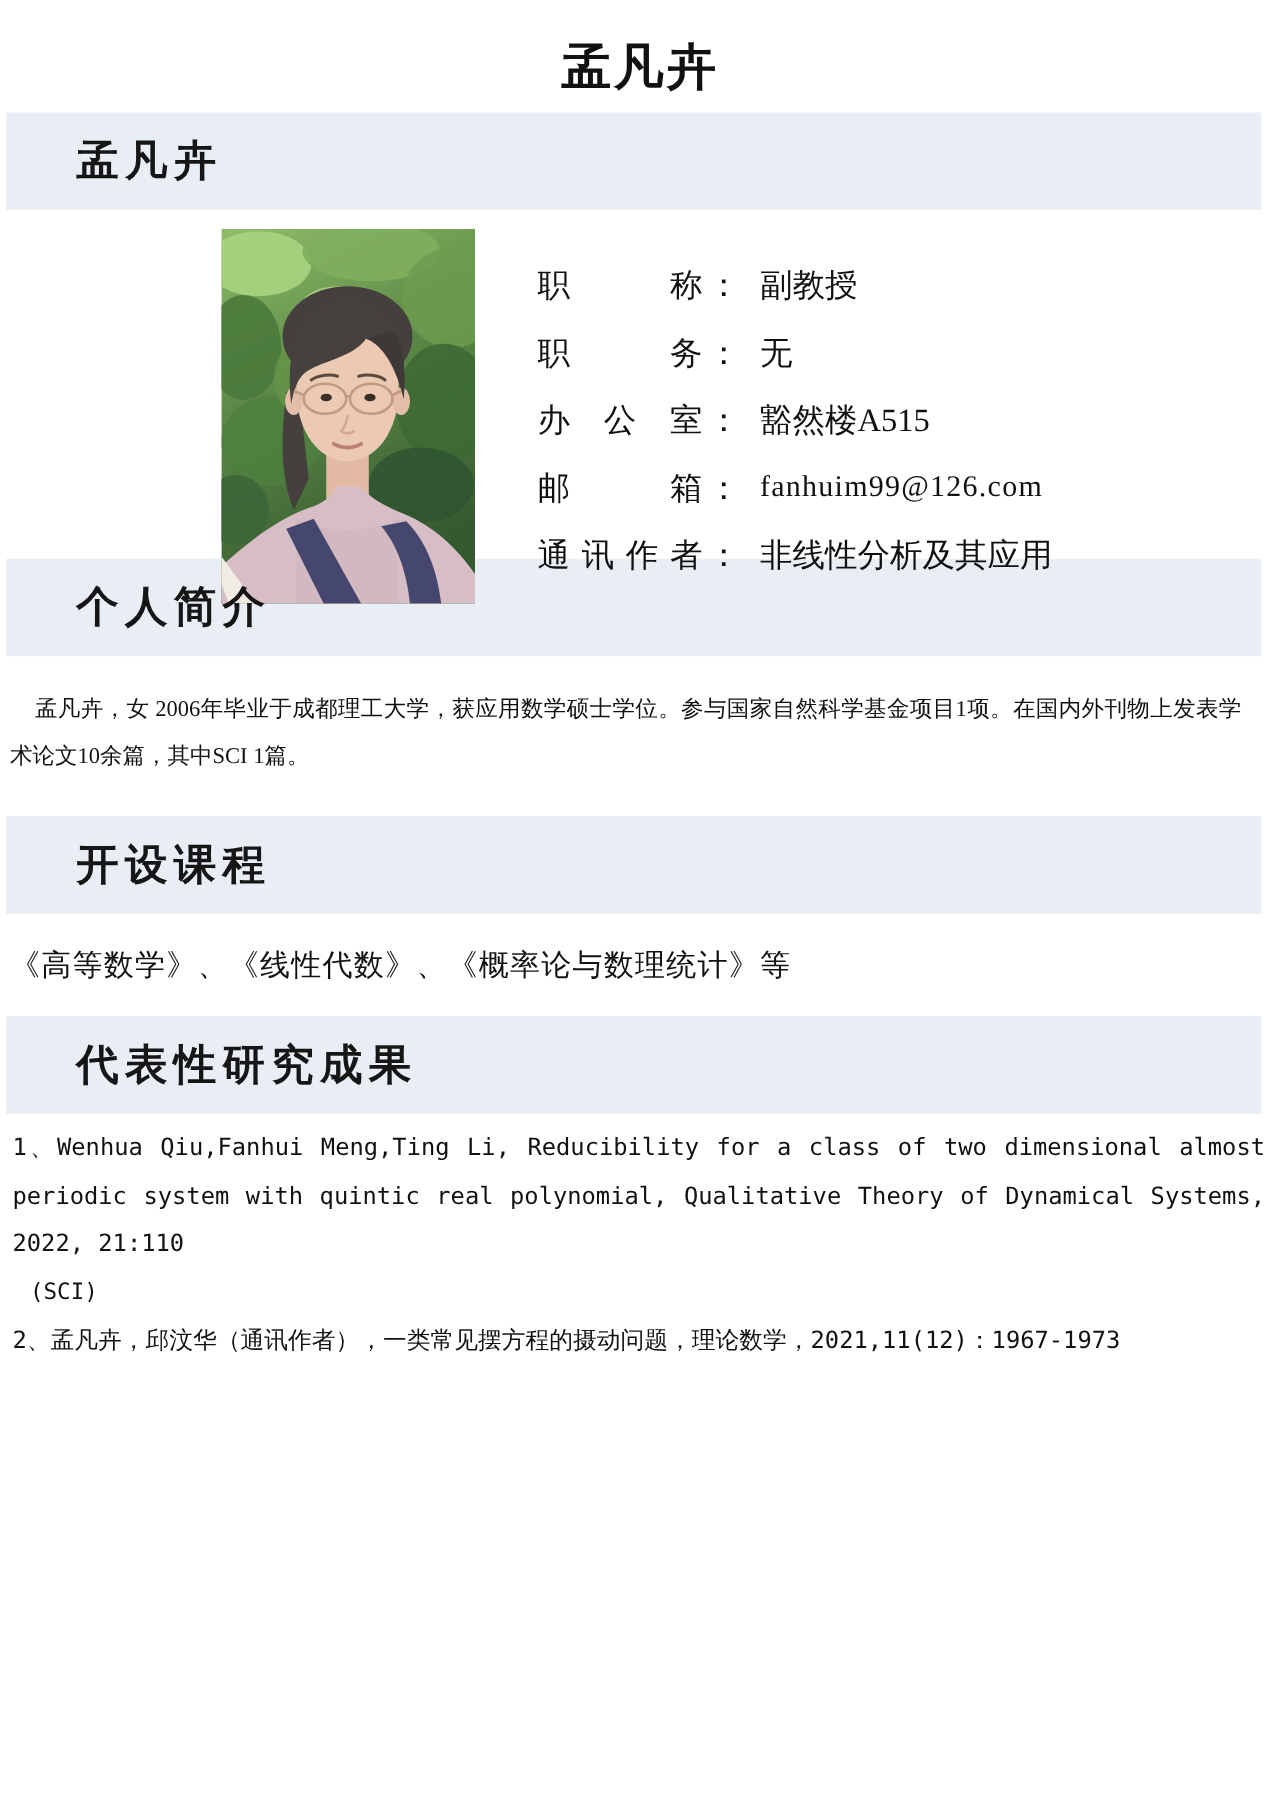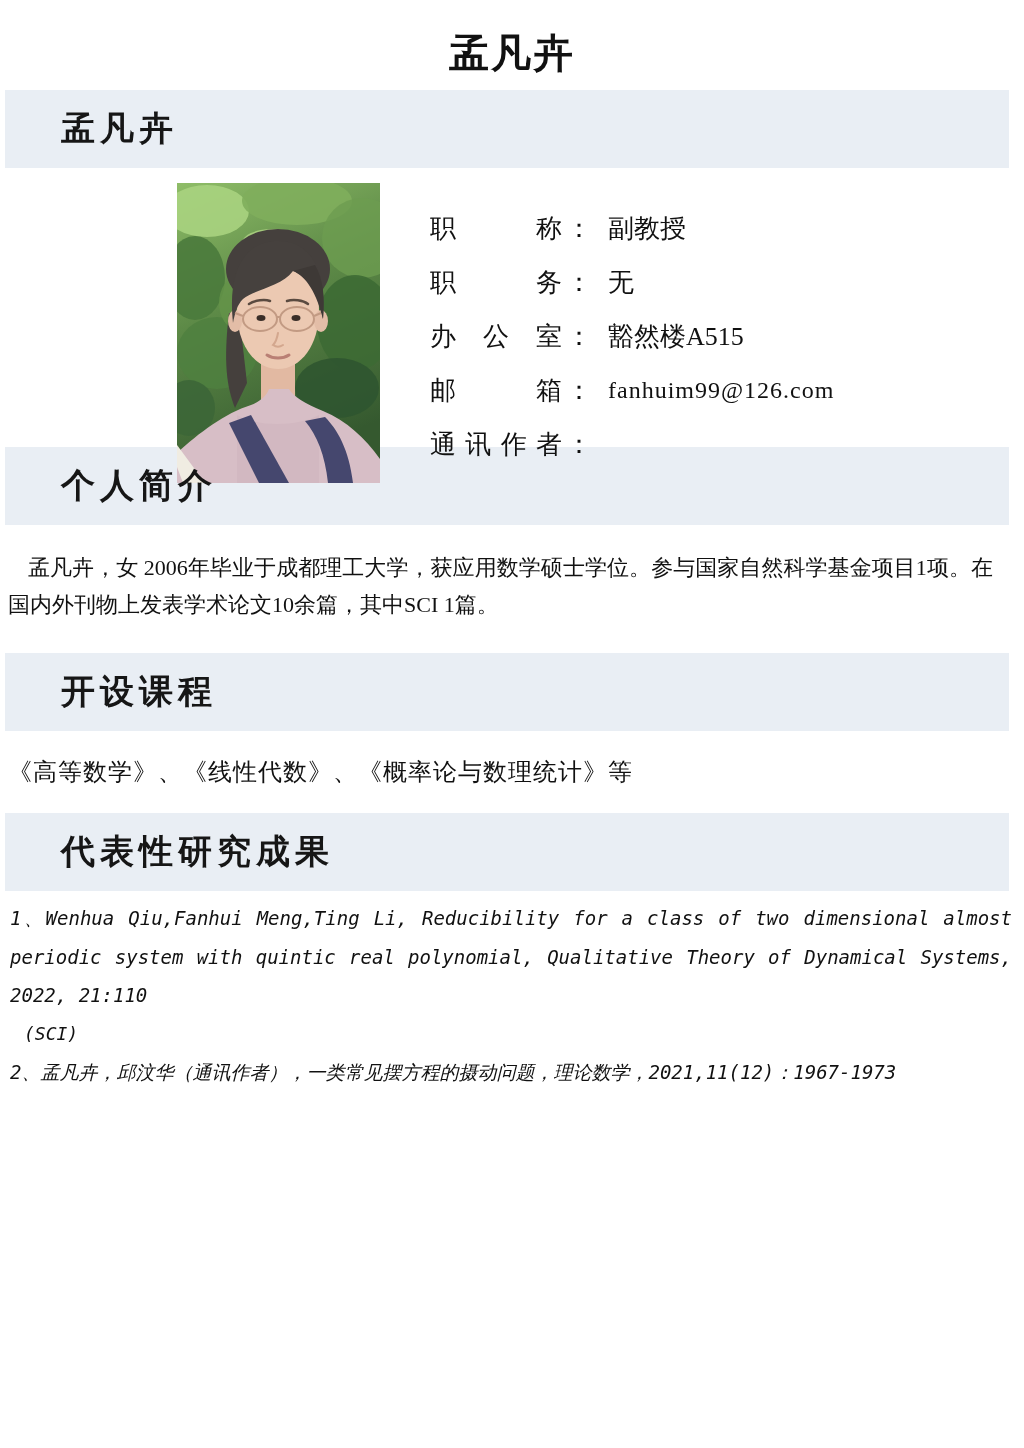--- a/index.html
+++ b/index.html
@@ -40,35 +40,35 @@
   }
   .field-colon { margin-left: 4px; }
   .field-value { margin-left: 16px; }
   .field-value.mono {
     font-family: Liberation Serif, serif;
     font-size: 24px; letter-spacing: 1px;
   }
 
   .bio-text {
     margin: 0; padding: 24px 31px 30px 8px;
-    font-size: 22px; line-height: 37px;
+    font-size: 18px; line-height: 37px;
     text-indent: 20px; text-align: justify;
   }
 
   .courses-text {
     margin: 0; padding: 25px 8px 25px 8px;
     font-size: 24px; letter-spacing: 1px;
   }
 
   .pub-list {
     padding: 8px 12px 0 10px;
     font-family: "DejaVu Sans Mono", "Liberation Mono", monospace;
     font-size: 19px; line-height: 38.5px;
   }
-  .pub-list p { margin: 0; text-align: justify; font-style: italic; }
+  .pub-list p { margin: 0; text-align: justify; }
   .pub-list p.sci-note {
     text-align: left; font-size: 18px; padding-left: 14px;
   }
 </style>
 </head>
 <body>
 
 <div class="page-title">孟凡卉</div>
 
 <div class="banner">
@@ -151,20 +151,21 @@
       <span class="field-value">豁然楼A515</span>
     </div>
     <div class="field-row">
       <span class="field-label">邮箱</span>
       <span class="field-colon">：</span>
       <span class="field-value mono">fanhuim99@126.com</span>
     </div>
     <div class="field-row">
       <span class="field-label">通讯作者</span>
       <span class="field-colon">：</span>
+      <span class="field-value">非线性分析及其应用</span>
     </div>
   </div>
 </div>
 
 <div class="banner">
   <span>个人简介</span>
 </div>
 <p class="bio-text">孟凡卉，女 2006年毕业于成都理工大学，获应用数学硕士学位。参与国家自然科学基金项目1项。在国内外刊物上发表学术论文10余篇，其中SCI 1篇。</p>
 
 <div class="banner">

